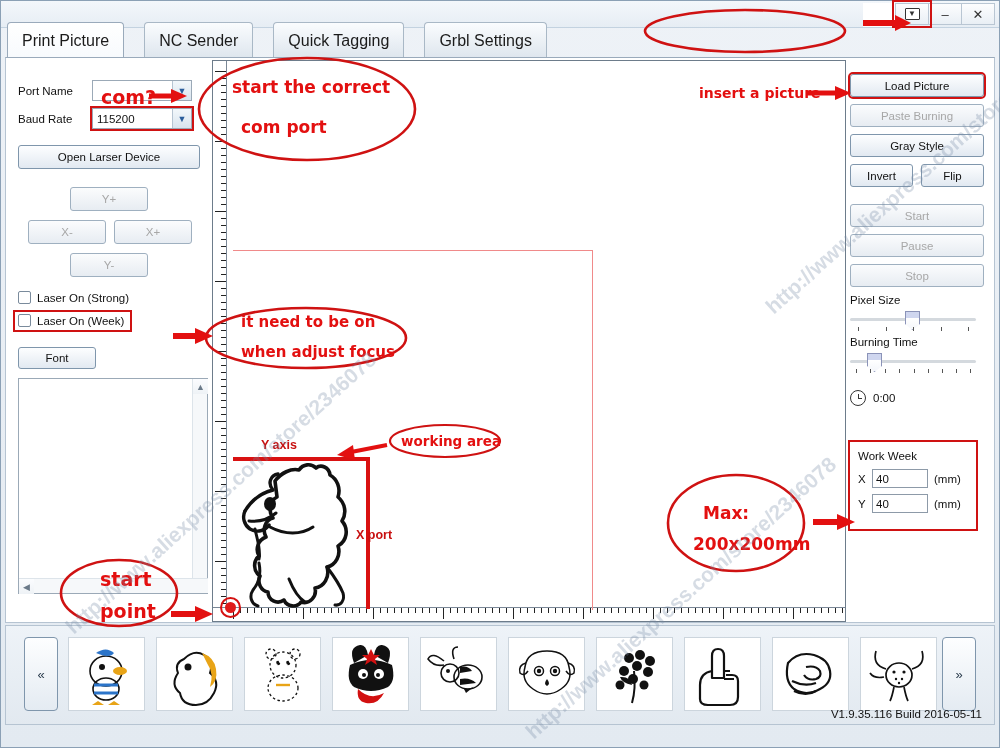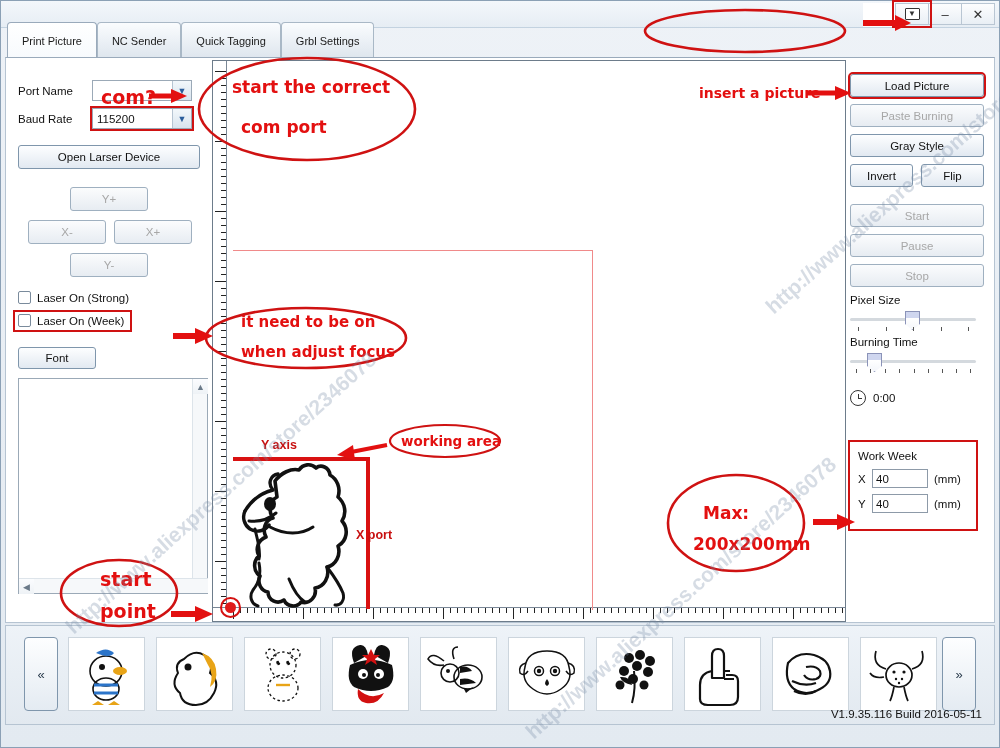--- a/index.html
+++ b/index.html
@@ -36,23 +36,23 @@
     display:flex;align-items:center;justify-content:center;font-size:8px;line-height:1;
     background:#fff;
   }
   .white-strip{
     position:absolute; right:92px; top:2px; width:44px; height:24px; background:#fff;
   }
 
   
   .tabbar{ position:absolute; left:6px; top:28px; height:30px; display:flex; align-items:flex-end; }
   .tab{
-    height:27px; padding:18px 14px; margin-right:0;
+    height:27px; padding:18px 14px; margin-right:20px;
     display:flex; align-items:center; justify-content:center;
-    font-size:11px; color:#1b1b1b;
+    font-size:16px; color:#1b1b1b;
     border:1px solid #a9b8c6; border-bottom:none;
     border-radius:4px 4px 0 0;
     background:linear-gradient(#fafcfe,#dde5ed);
   }
   .tab.active{
     background:linear-gradient(#ffffff,#f7fafd);
     height:29px; font-weight:normal;
     border-color:#9aaabb;
   }
 

